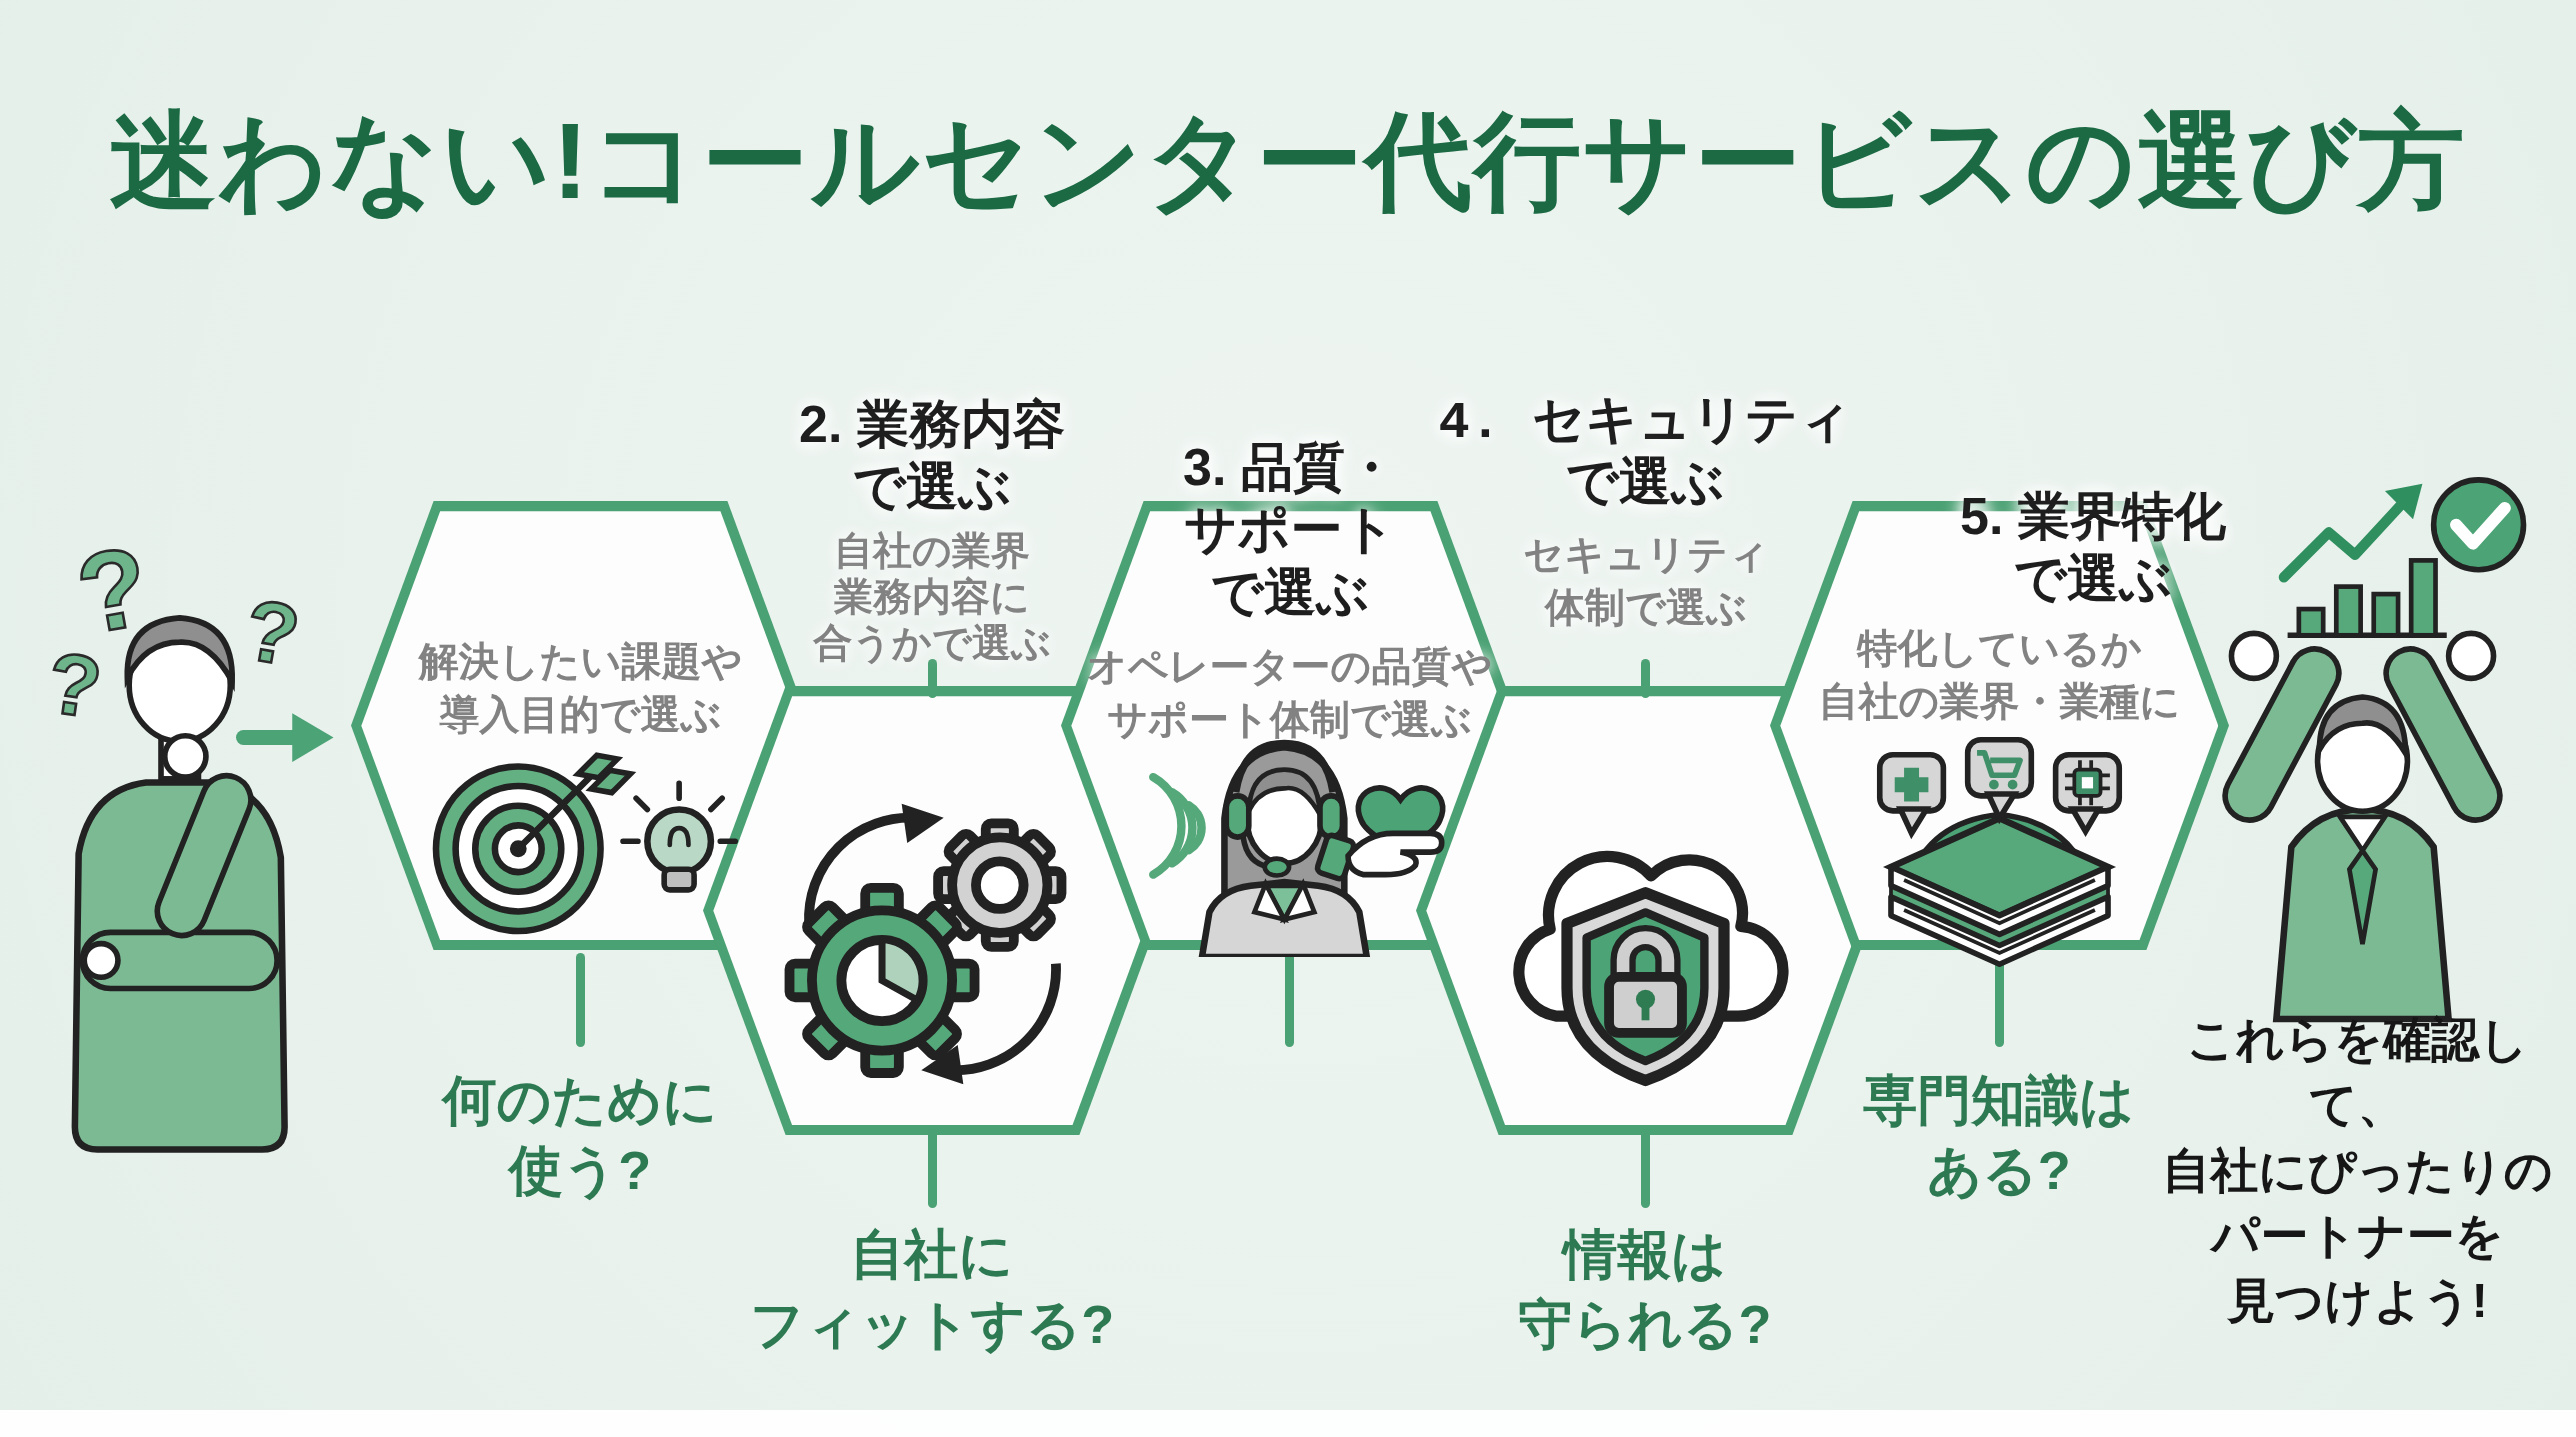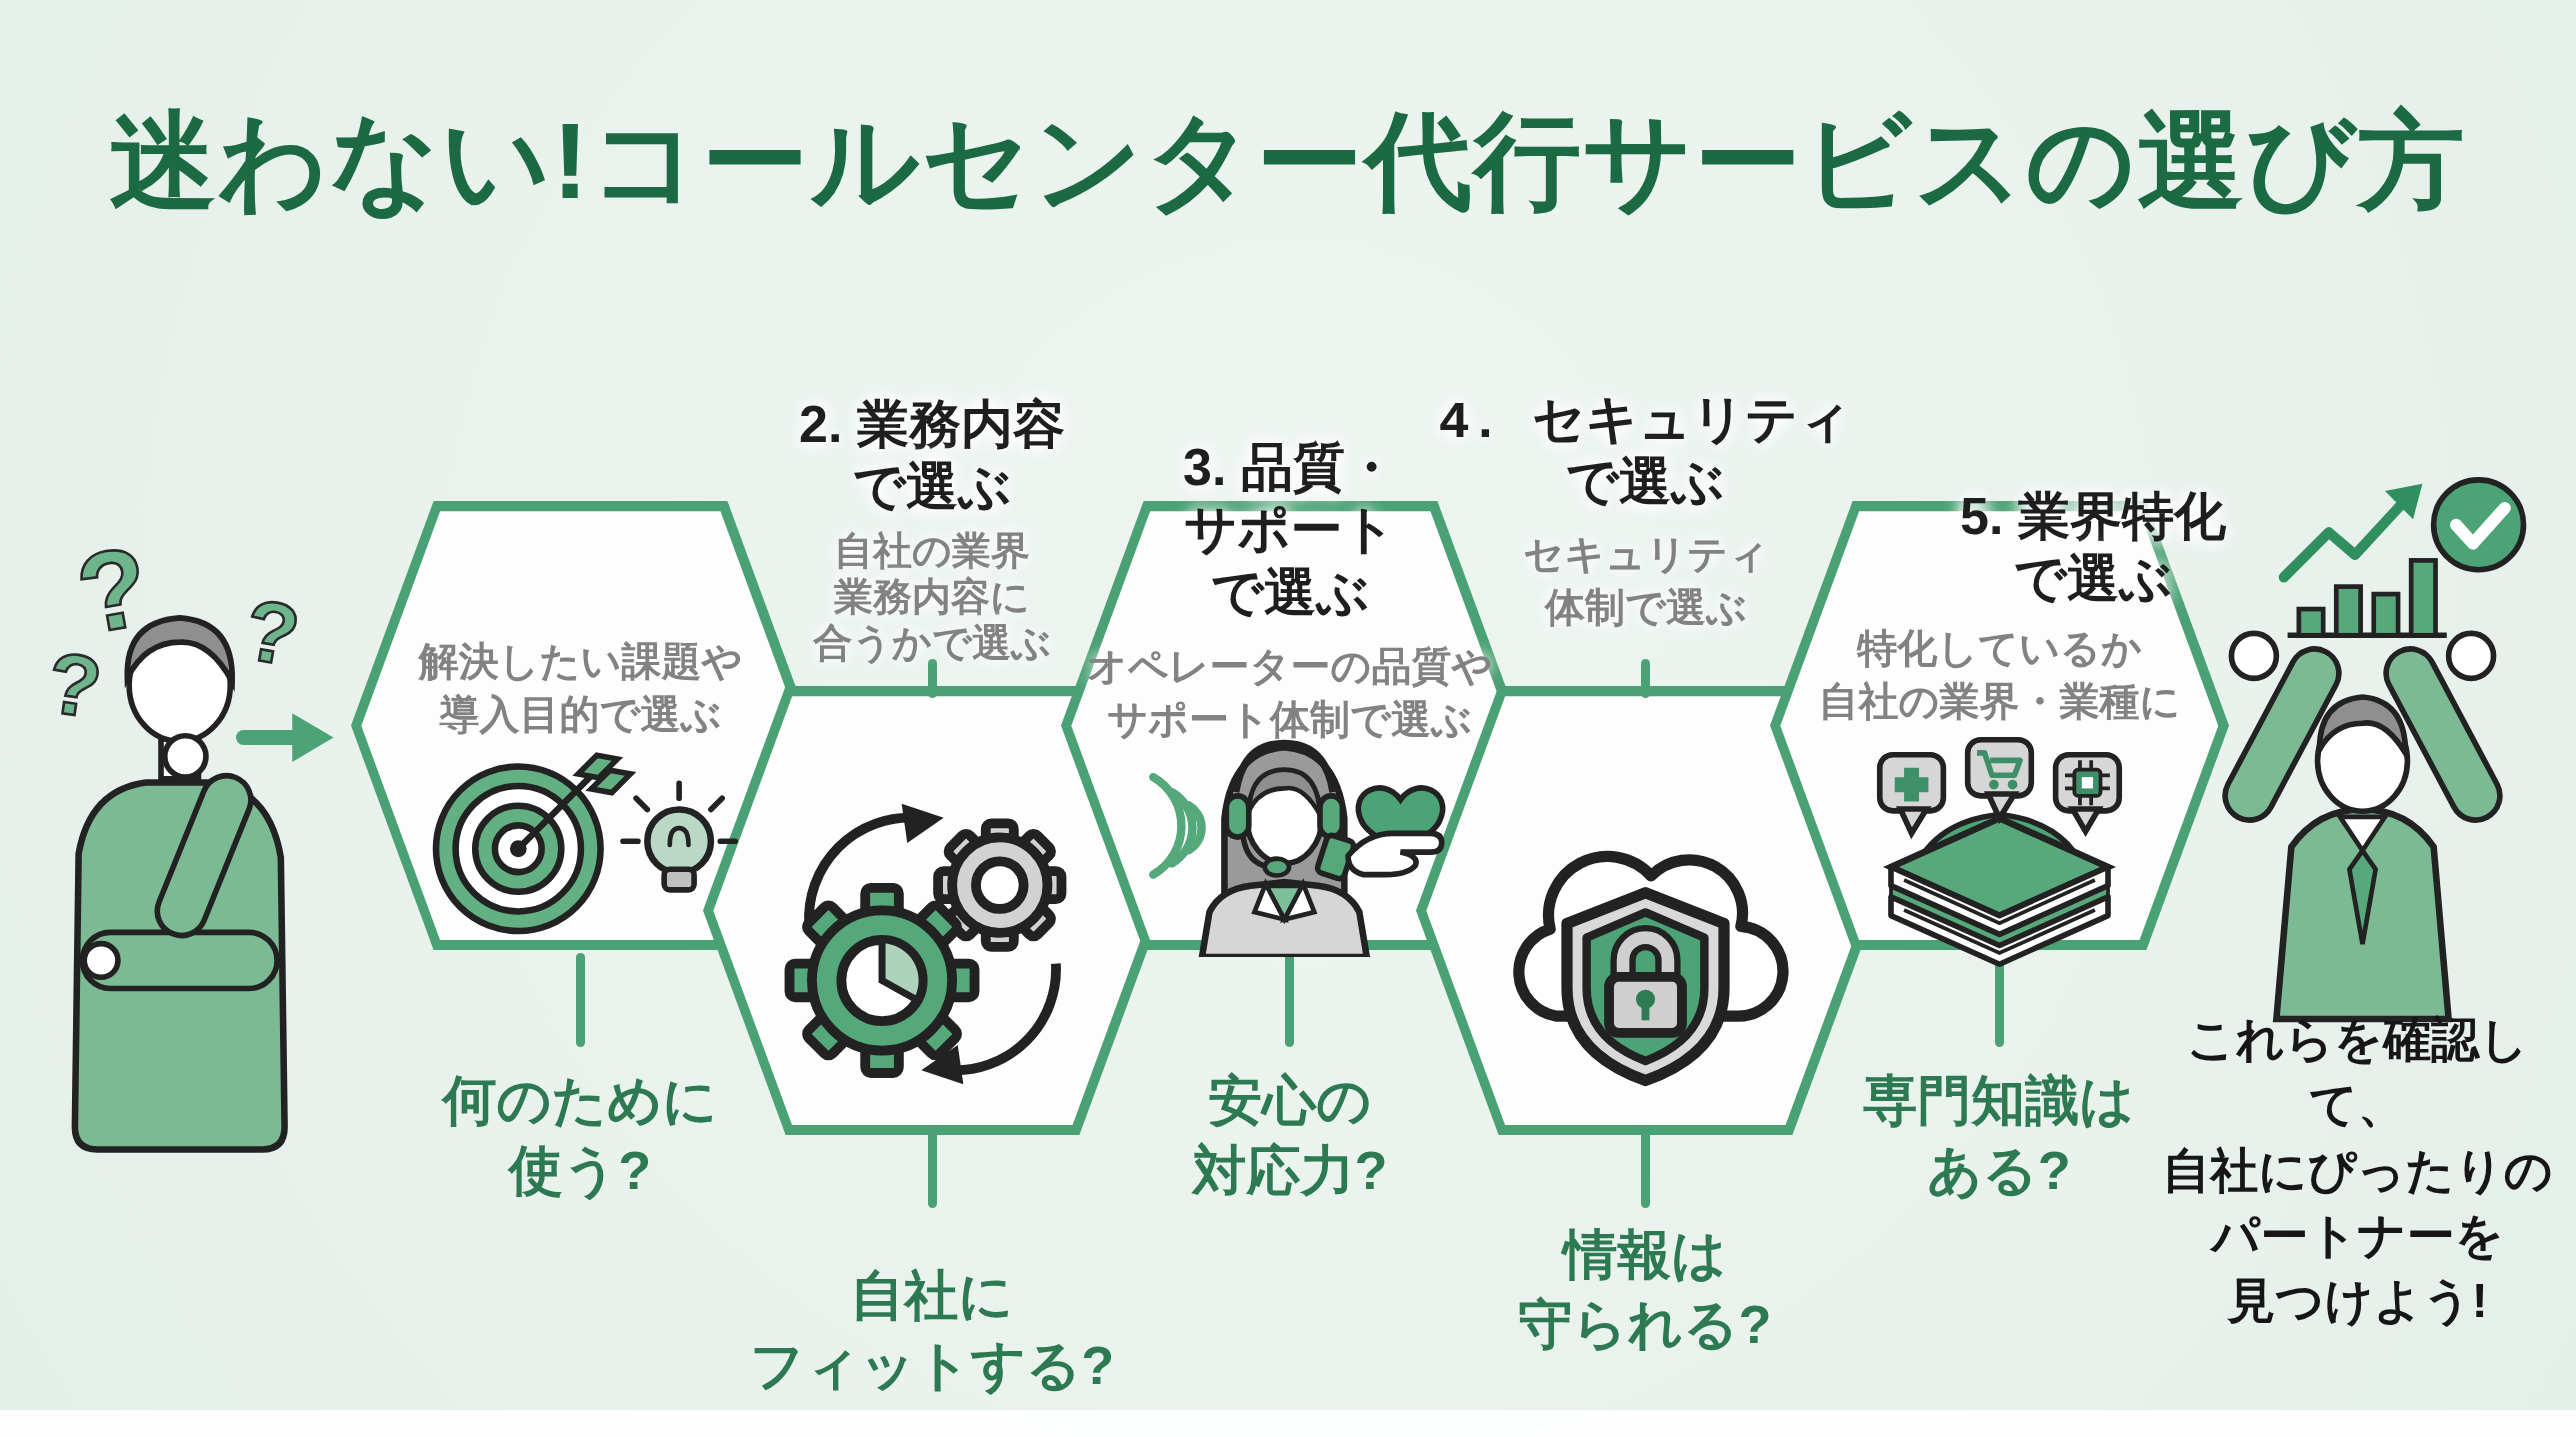--- a/index.html
+++ b/index.html
@@ -79,37 +79,33 @@
 
   <div class="step-title" style="left:698px;top:393px;width:468px;">
     <div>2. 業務内容</div>
     <div>で選ぶ</div>
   </div>
   <div class="step-sub" style="left:698px;top:528px;width:468px;font-size:39px;line-height:1.18;">
     <div>自社の業界</div>
     <div>業務内容に</div>
     <div>合うかで選ぶ</div>
   </div>
-  <div class="q-label" style="left:745px;top:1219px;width:374px;margin-top:41px;">
+  <div class="q-label" style="left:745px;top:1219px;width:374px;">
     <div>自社に</div>
     <div>フィットする?</div>
   </div>
 
   <div class="step-title" style="left:1056px;top:436px;width:468px;">
     <div>3. 品質・</div>
     <div>サポート</div>
     <div>で選ぶ</div>
   </div>
   <div class="step-sub" style="left:1032px;top:640px;width:515px;">
     <div>オペレーターの品質や</div>
     <div>サポート体制で選ぶ</div>
-  </div>
-  <div class="q-label" style="left:1103px;top:1065px;width:374px;">
-    <div>安心の</div>
-    <div>対応力?</div>
   </div>
 
   <div class="step-title" style="left:1383px;top:393px;width:524px;font-family:Liberation Mono, monospace;">
     <div>4. セキュリティ</div>
     <div>で選ぶ</div>
   </div>
   <div class="step-sub" style="left:1412px;top:528px;width:468px;">
     <div>セキュリティ</div>
     <div>体制で選ぶ</div>
   </div>

